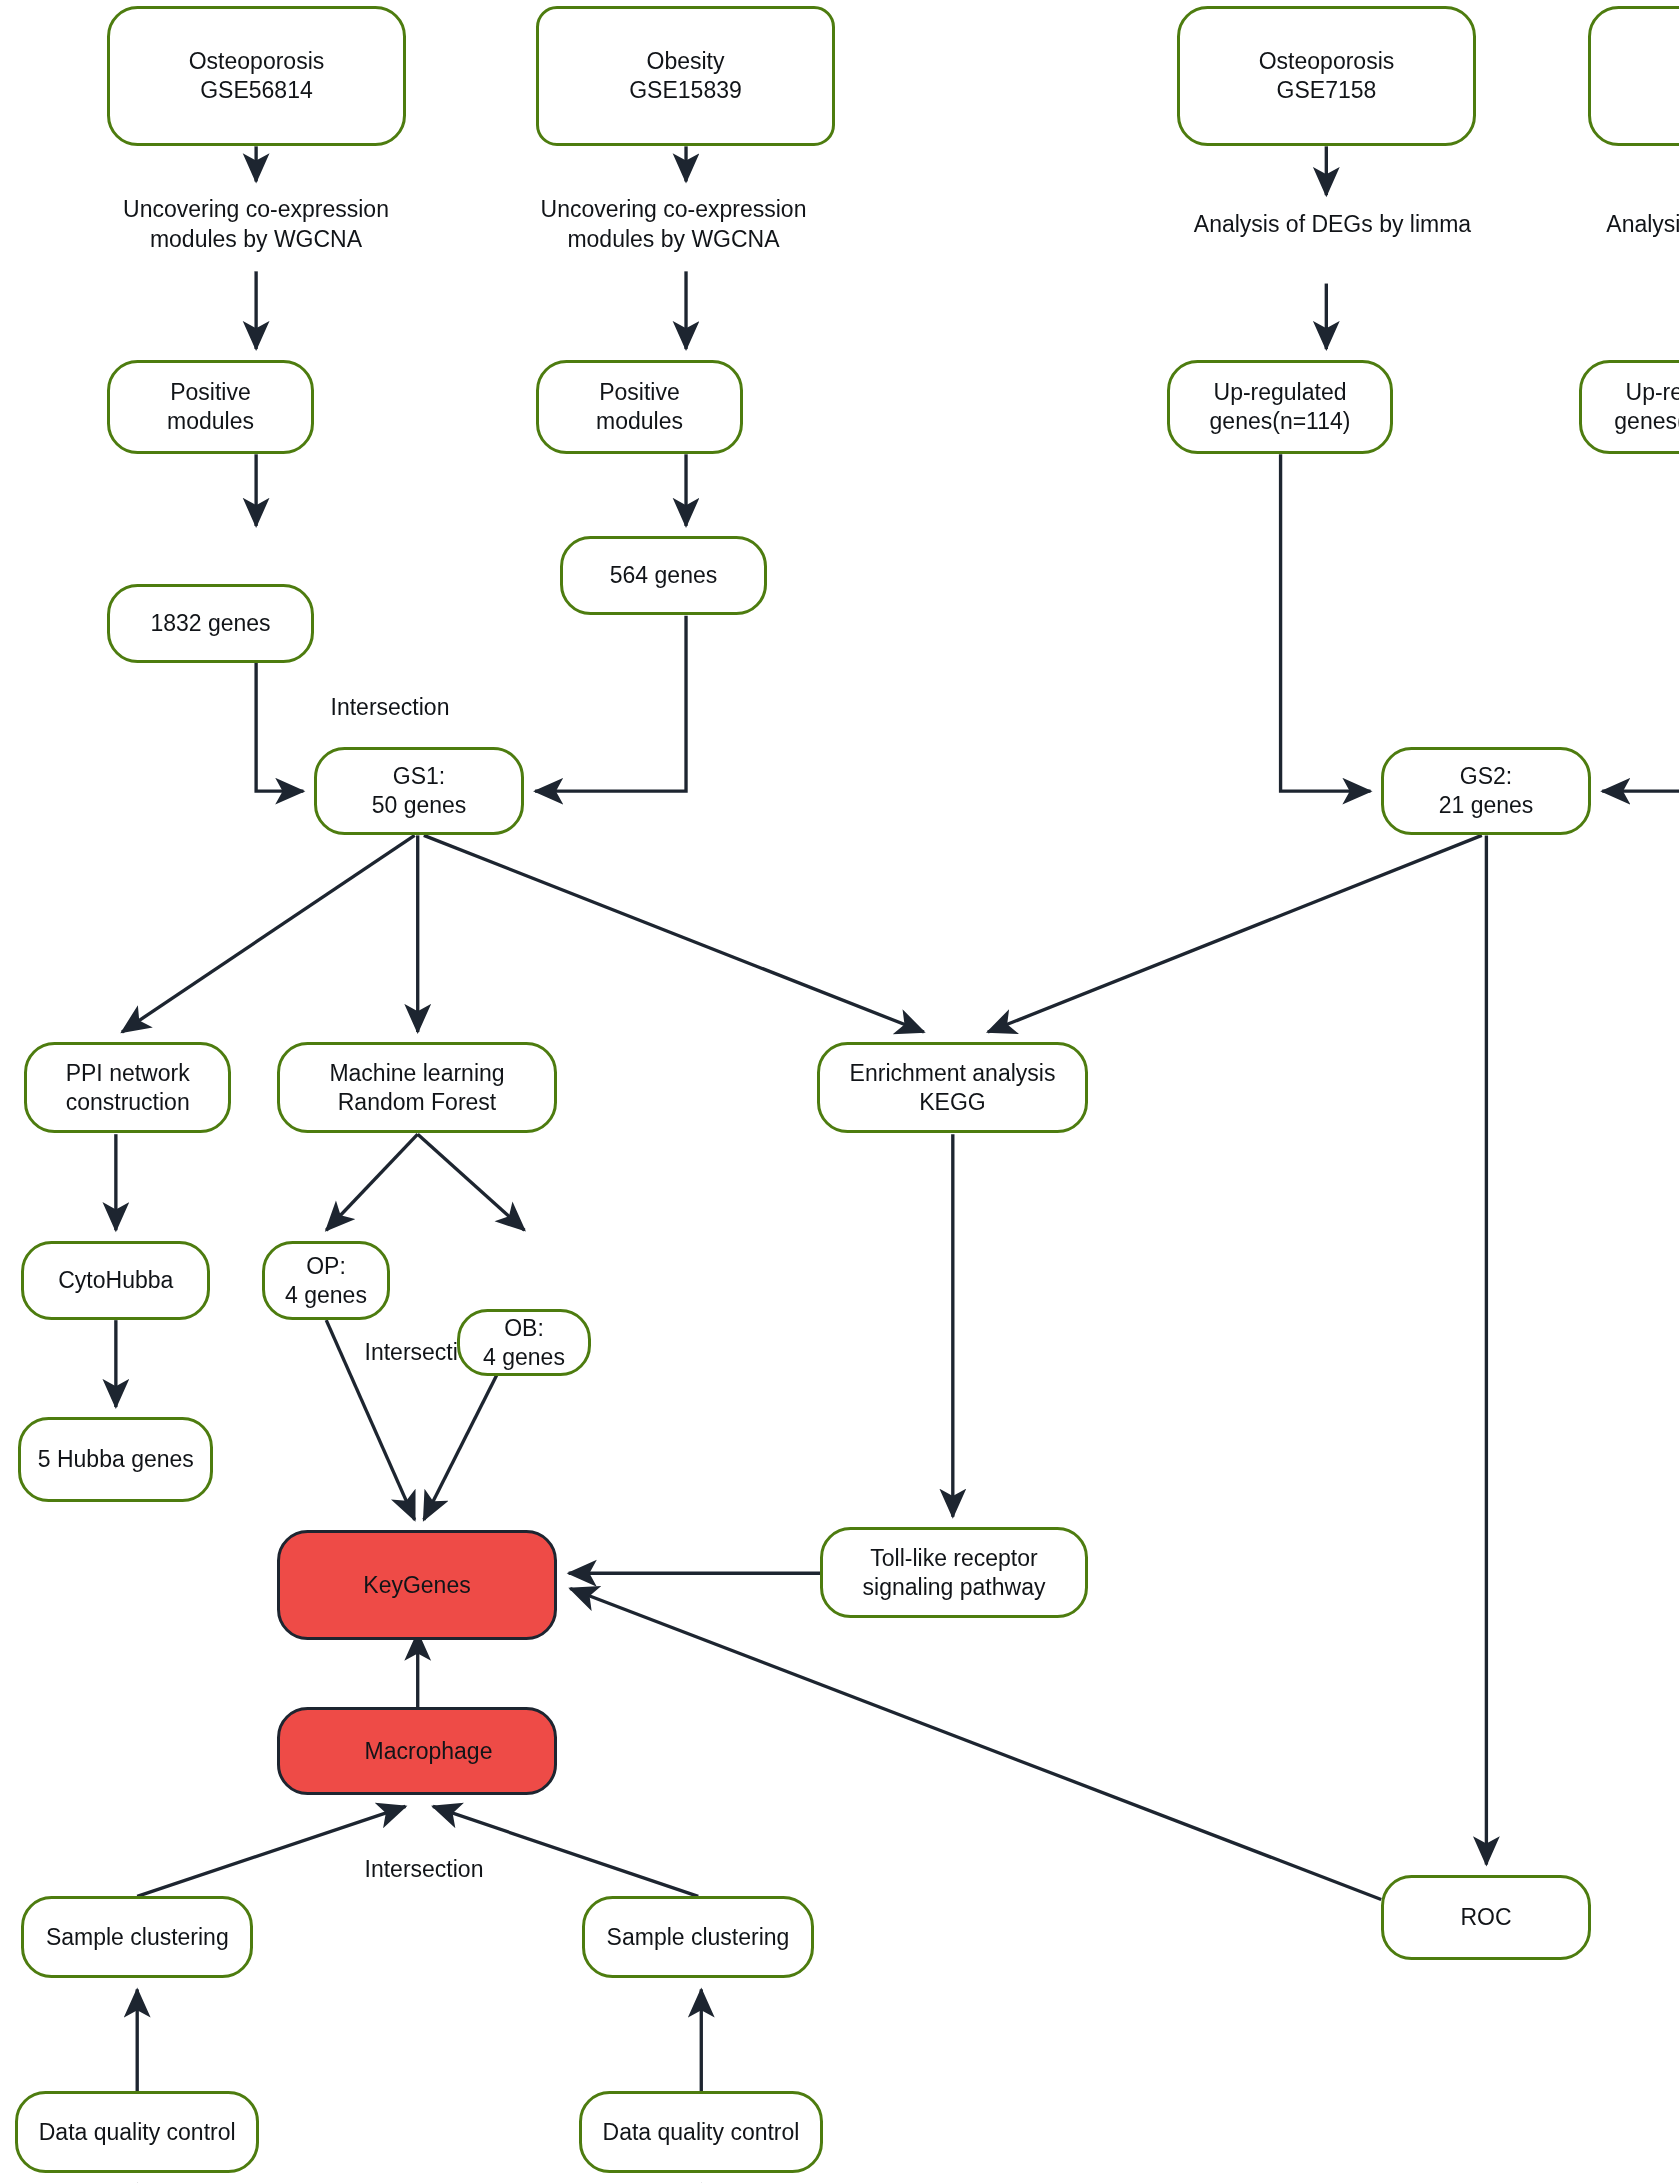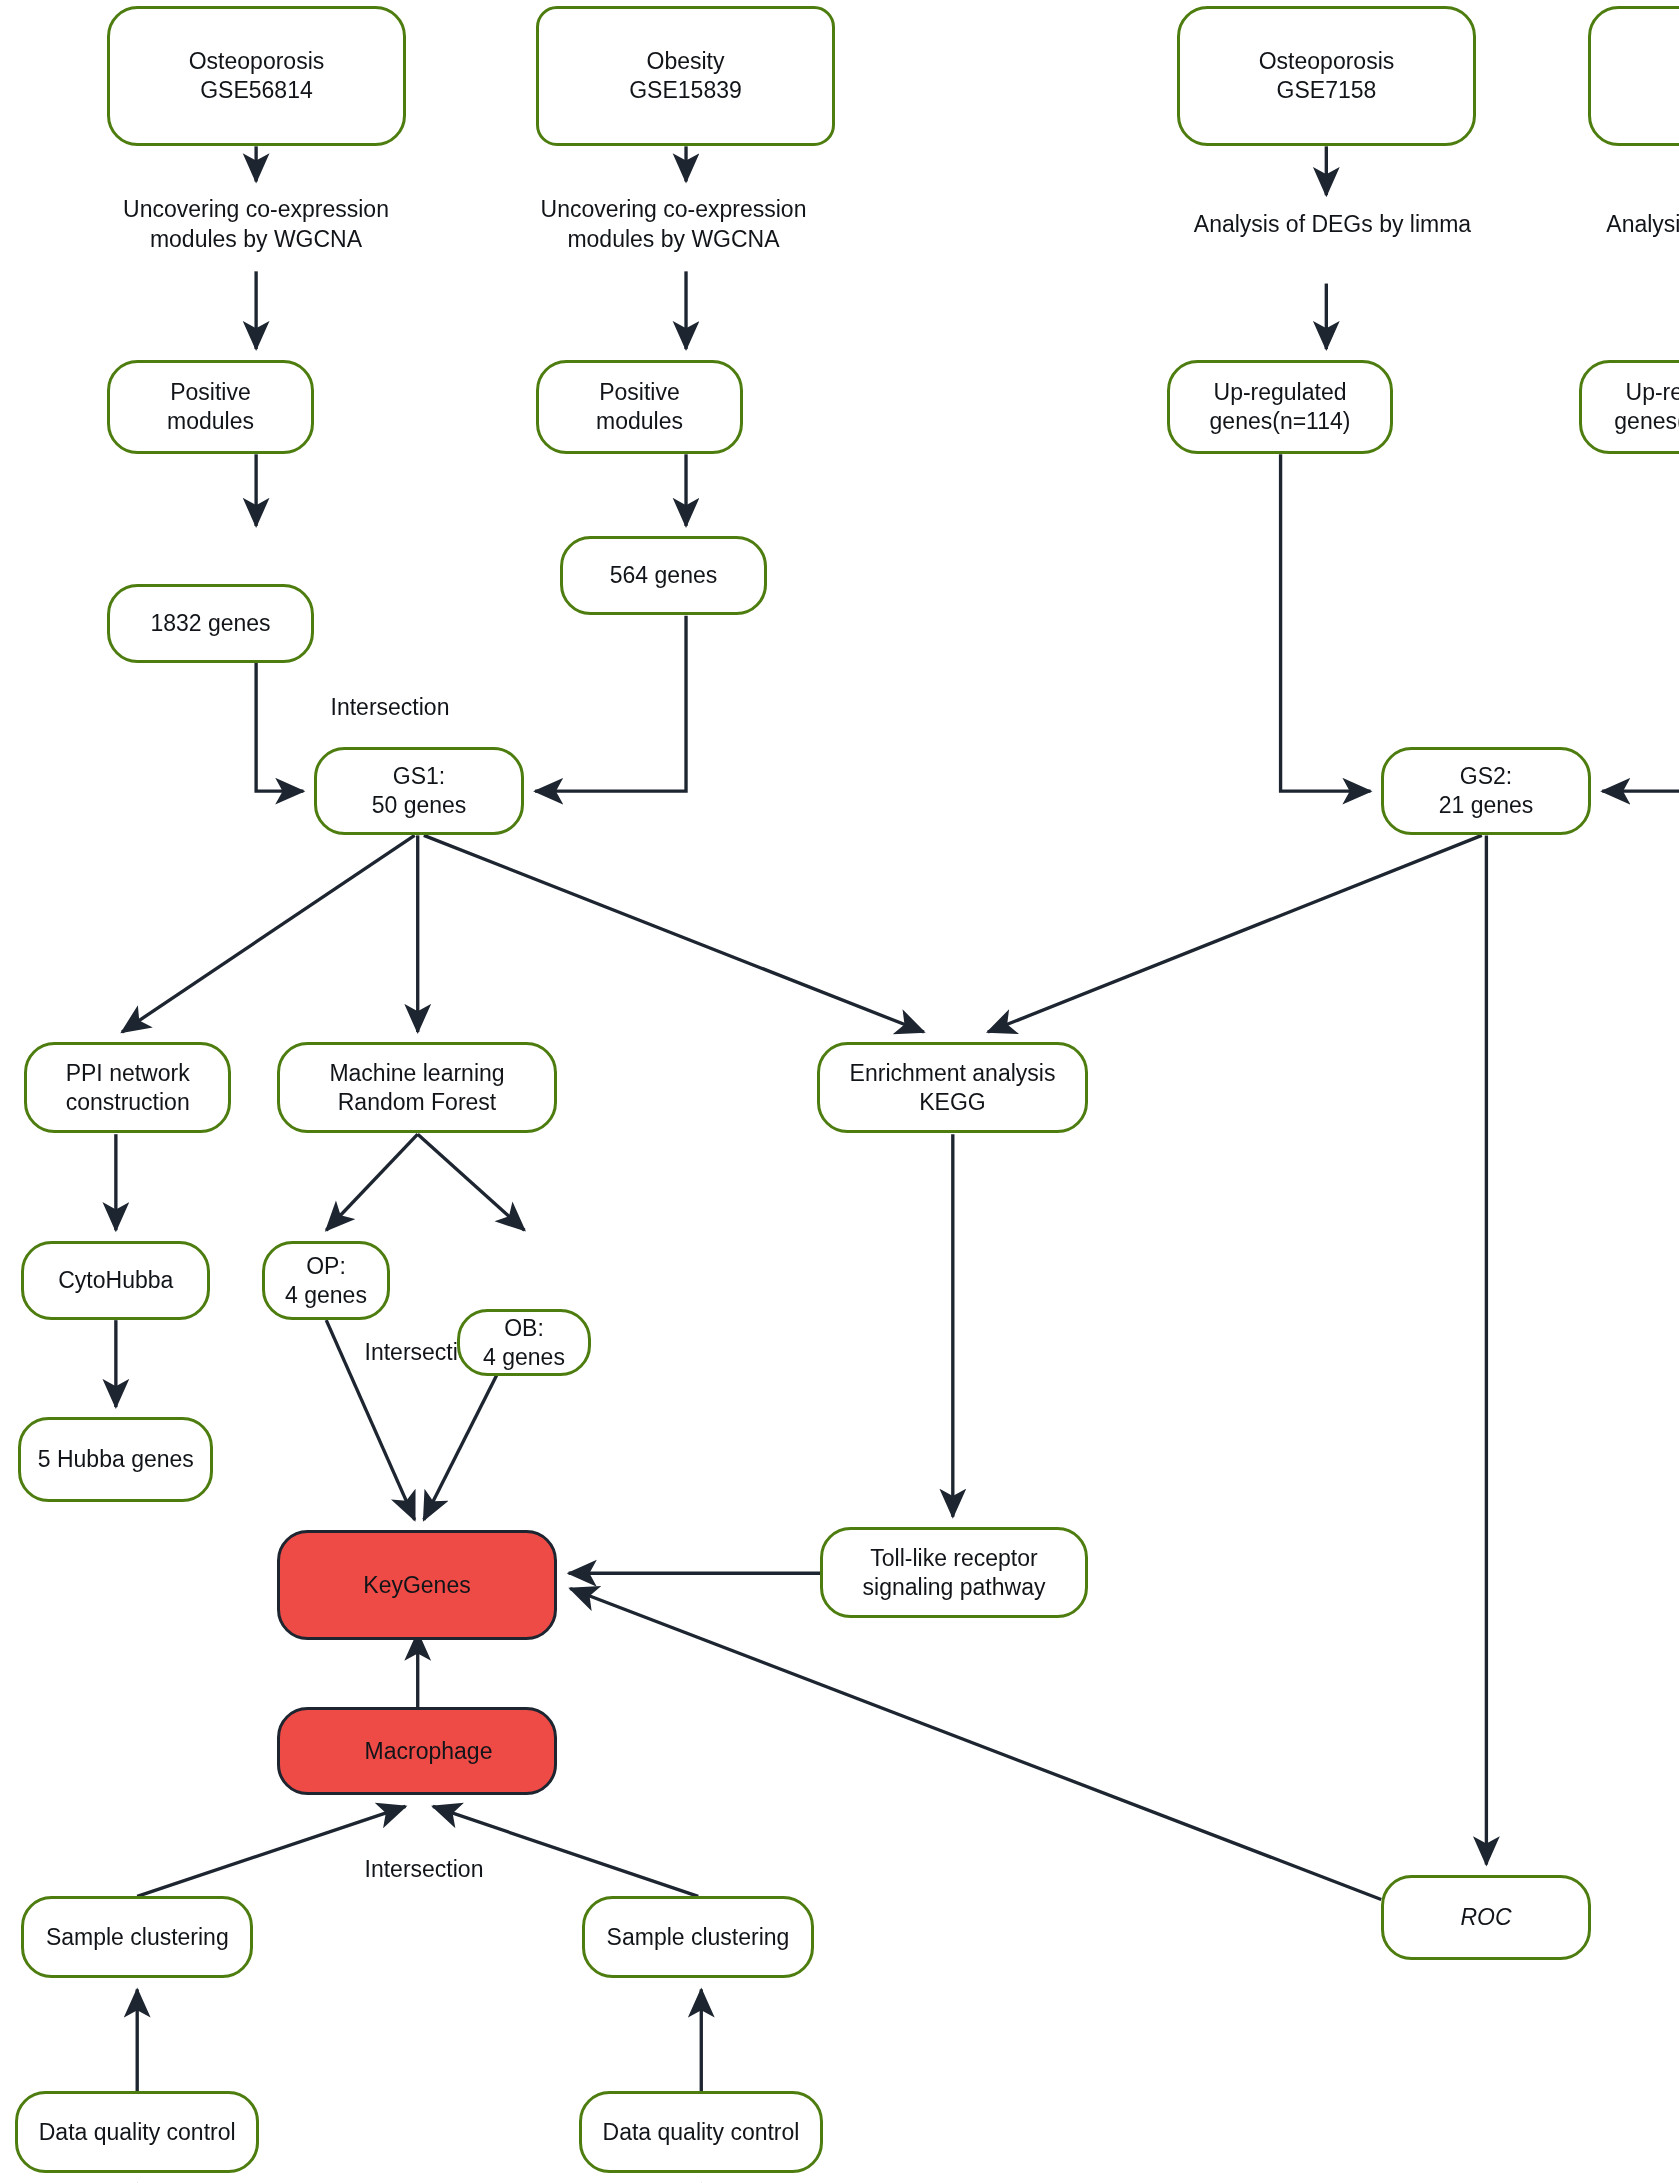--- a/index.html
+++ b/index.html
@@ -133,21 +133,21 @@
       <div class="node" style="left: 21.3px; top: 1241px; width: 189px; height: 79px; border-radius: 30.5px;">CytoHubba</div>
       <div class="node" style="left: 262px; top: 1241px; width: 128px; height: 79px; border-radius: 30.5px;">OP:
 4 genes</div>
       <div class="node" style="left: 457px; top: 1309px; width: 134px; height: 67px; border-radius: 30.5px;">OB:
 4 genes</div>
       <div class="node" style="left: 18.3px; top: 1417px; width: 195px; height: 85px; border-radius: 30.5px;">5 Hubba genes</div>
       <div class="node red" style="left: 277px; top: 1530px; width: 280px; height: 110px; border-radius: 30.5px;">KeyGenes</div>
       <div class="node" style="left: 820px; top: 1527px; width: 268px; height: 91px; border-radius: 30.5px;">Toll-like receptor
 signaling pathway</div>
       <div class="node red" style="left: 277px; top: 1707px; width: 280px; height: 88px; border-radius: 30.5px; padding-left: 23px;">Macrophage</div>
-      <div class="node" style="left: 1381px; top: 1875px; width: 210px; height: 85px; border-radius: 30.5px; font-style: italic;">ROC</div>
+      <div class="node" style="left: 1381px; top: 1875px; width: 210px; height: 85px; border-radius: 30.5px;">ROC</div>
       <div class="node" style="left: 21.3px; top: 1896px; width: 232px; height: 82px; border-radius: 30.5px;">Sample clustering</div>
       <div class="node" style="left: 582px; top: 1896px; width: 232px; height: 82px; border-radius: 30.5px;">Sample clustering</div>
       <div class="node" style="left: 15.2px; top: 2091px; width: 244px; height: 82px; border-radius: 30.5px;">Data quality control</div>
       <div class="node" style="left: 579px; top: 2091px; width: 244px; height: 82px; border-radius: 30.5px;">Data quality control</div>
     </div>
 
   <div id="texts-layer">
       <div class="freetext" style="left: 55px; top: 195px; width: 402px;">Uncovering co-expression
 modules by WGCNA</div>
       <div class="freetext" style="left: 466px; top: 195px; width: 415px;">Uncovering co-expression

